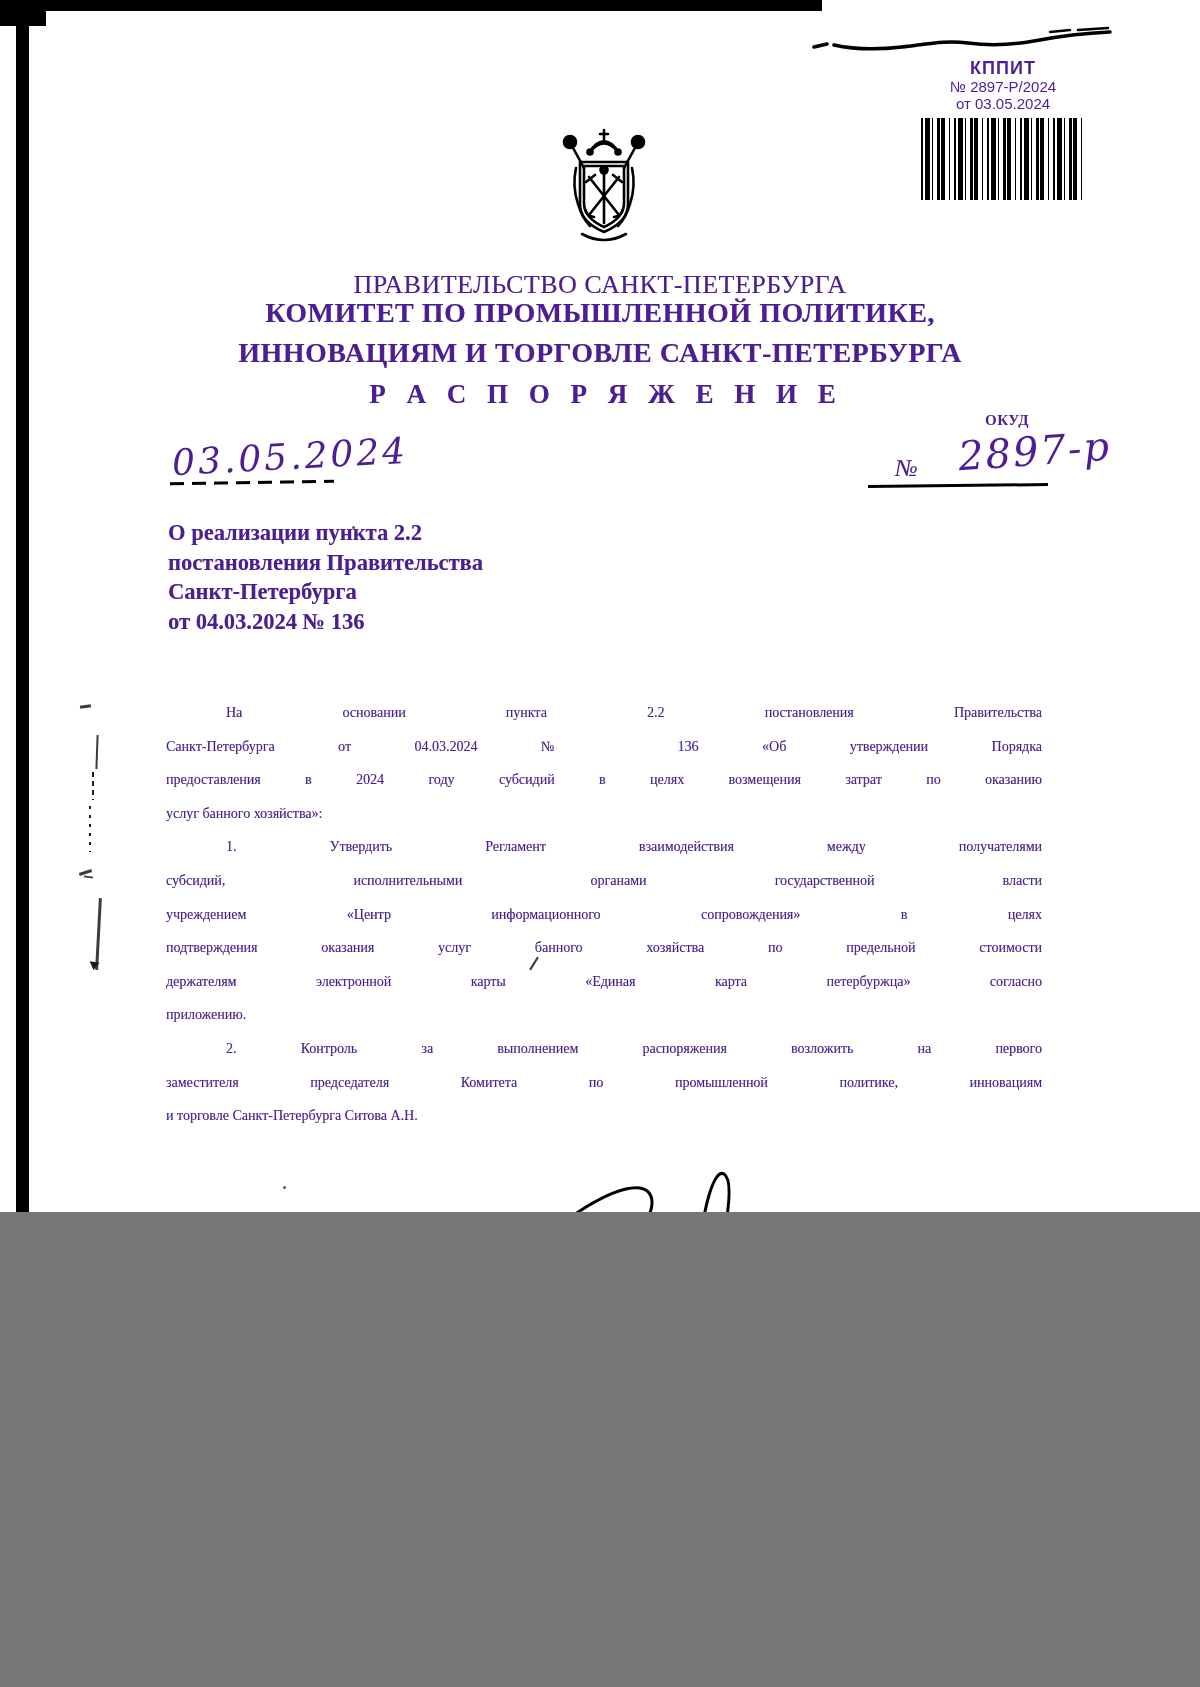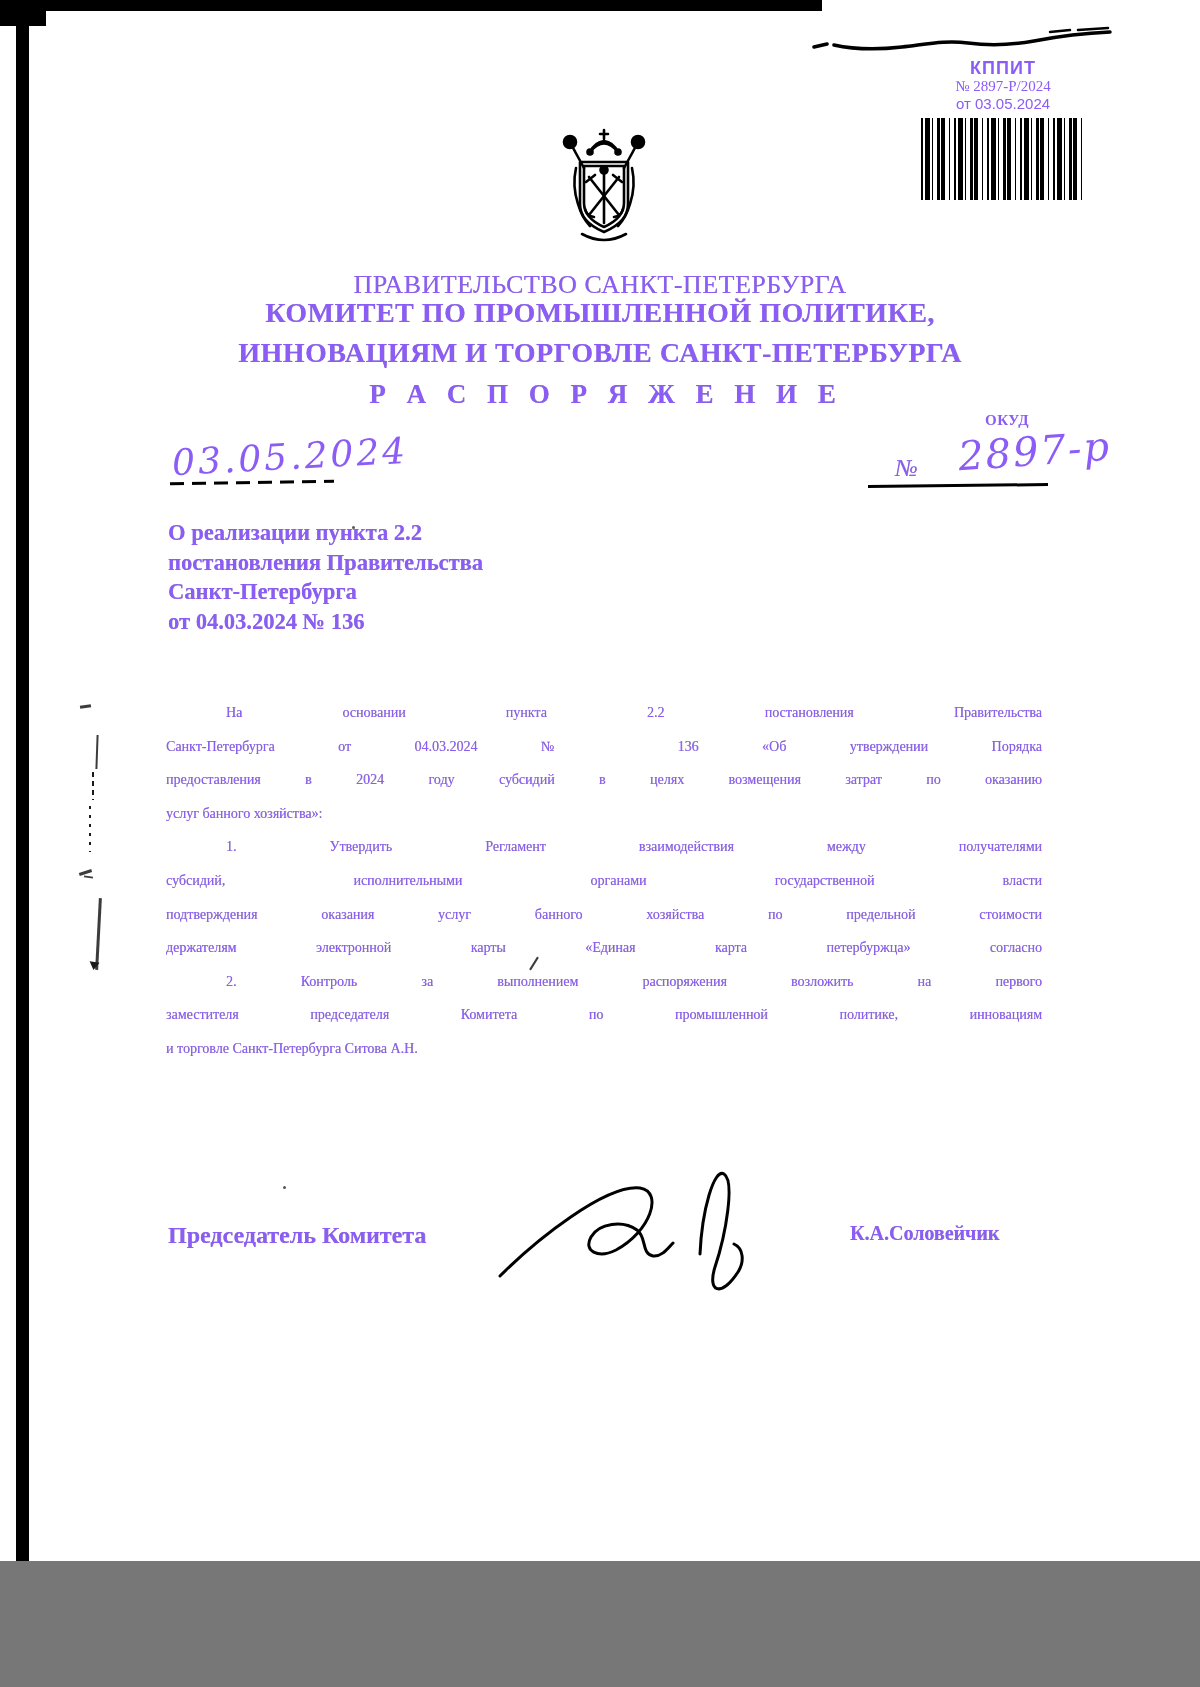--- a/index.html
+++ b/index.html
@@ -1,32 +1,32 @@
 <!DOCTYPE html>
 <html><head>
 <meta charset="utf-8">
 <style>
   html,body { margin:0; padding:0; background:#777; }
   .page {
-    position:relative; width:1200px; height:1561px;
+    position:relative; width:1200px; height:1212px;
     margin:0 auto; background:#ffffff; overflow:hidden;
-    font-family:"Liberation Serif", serif; color:#8b5cf6;
+    font-family:"Liberation Serif", serif; color:#4c1d95;
   }
   .abs { position:absolute; }
   .ink { text-shadow:0.3px 0.3px 0 rgba(0,0,0,0.35); }
 
   
   .scan-leftbar { left:16px; top:0; width:13px; height:1687px; background:#000; }
   .scan-topbar  { left:0; top:0; width:822px; height:11px; background:#000; }
   .scan-corner  { left:0; top:0; width:46px; height:26px; background:#000; }
 
   
   .stamp { left:903px; top:58px; width:200px; text-align:center; font-family:"Liberation Sans", sans-serif; }
   .stamp-org  { font-weight:bold; font-size:18px; letter-spacing:1px; line-height:20px; }
-  .stamp-no   { font-size:15px; line-height:17px;font-family:Liberation Serif, serif; }
+  .stamp-no   { font-size:15px; line-height:17px; }
   .stamp-date { font-size:15px; line-height:17px;text-align:center; }
   .barcode {
     margin:6px auto 0 auto; width:164px; height:82px;
     background:
       repeating-linear-gradient(90deg,
         #000 0 2px,  #fff 2px 4px,
         #000 4px 9px, #fff 9px 11px,
         #000 11px 12px, #fff 12px 16px,
         #000 16px 19px, #fff 19px 20px,
         #000 20px 24px, #fff 24px 28px,
@@ -142,22 +142,24 @@
   <div class="abs body-col ink">
     <div class="para">
         <div class="bline">На основании пункта 2.2 постановления Правительства</div>
         <div class="bline">Санкт-Петербурга от 04.03.2024 № 136 «Об утверждении Порядка</div>
         <div class="bline">предоставления в 2024 году субсидий в целях возмещения затрат по оказанию</div>
         <div class="bline bline-last">услуг банного хозяйства»:</div>
       </div>
     <div class="para">
         <div class="bline">1. Утвердить Регламент взаимодействия между получателями</div>
         <div class="bline">субсидий, исполнительными органами государственной власти</div>
+        <div class="bline">учреждением «Центр информационного сопровождения» в целях</div>
         <div class="bline">подтверждения оказания услуг банного хозяйства по предельной стоимости</div>
         <div class="bline">держателям электронной карты «Единая карта петербуржца» согласно</div>
+        <div class="bline bline-last">приложению.</div>
       </div>
     <div class="para">
         <div class="bline">2. Контроль за выполнением распоряжения возложить на первого</div>
         <div class="bline">заместителя председателя Комитета по промышленной политике, инновациям</div>
         <div class="bline bline-last">и торговле Санкт-Петербурга Ситова А.Н.</div>
       </div>
   </div>
 
   <div class="abs sign-pos ink">Председатель Комитета</div>
   <svg class="abs signature-svg" width="300" height="160" viewBox="0 0 300 160">

